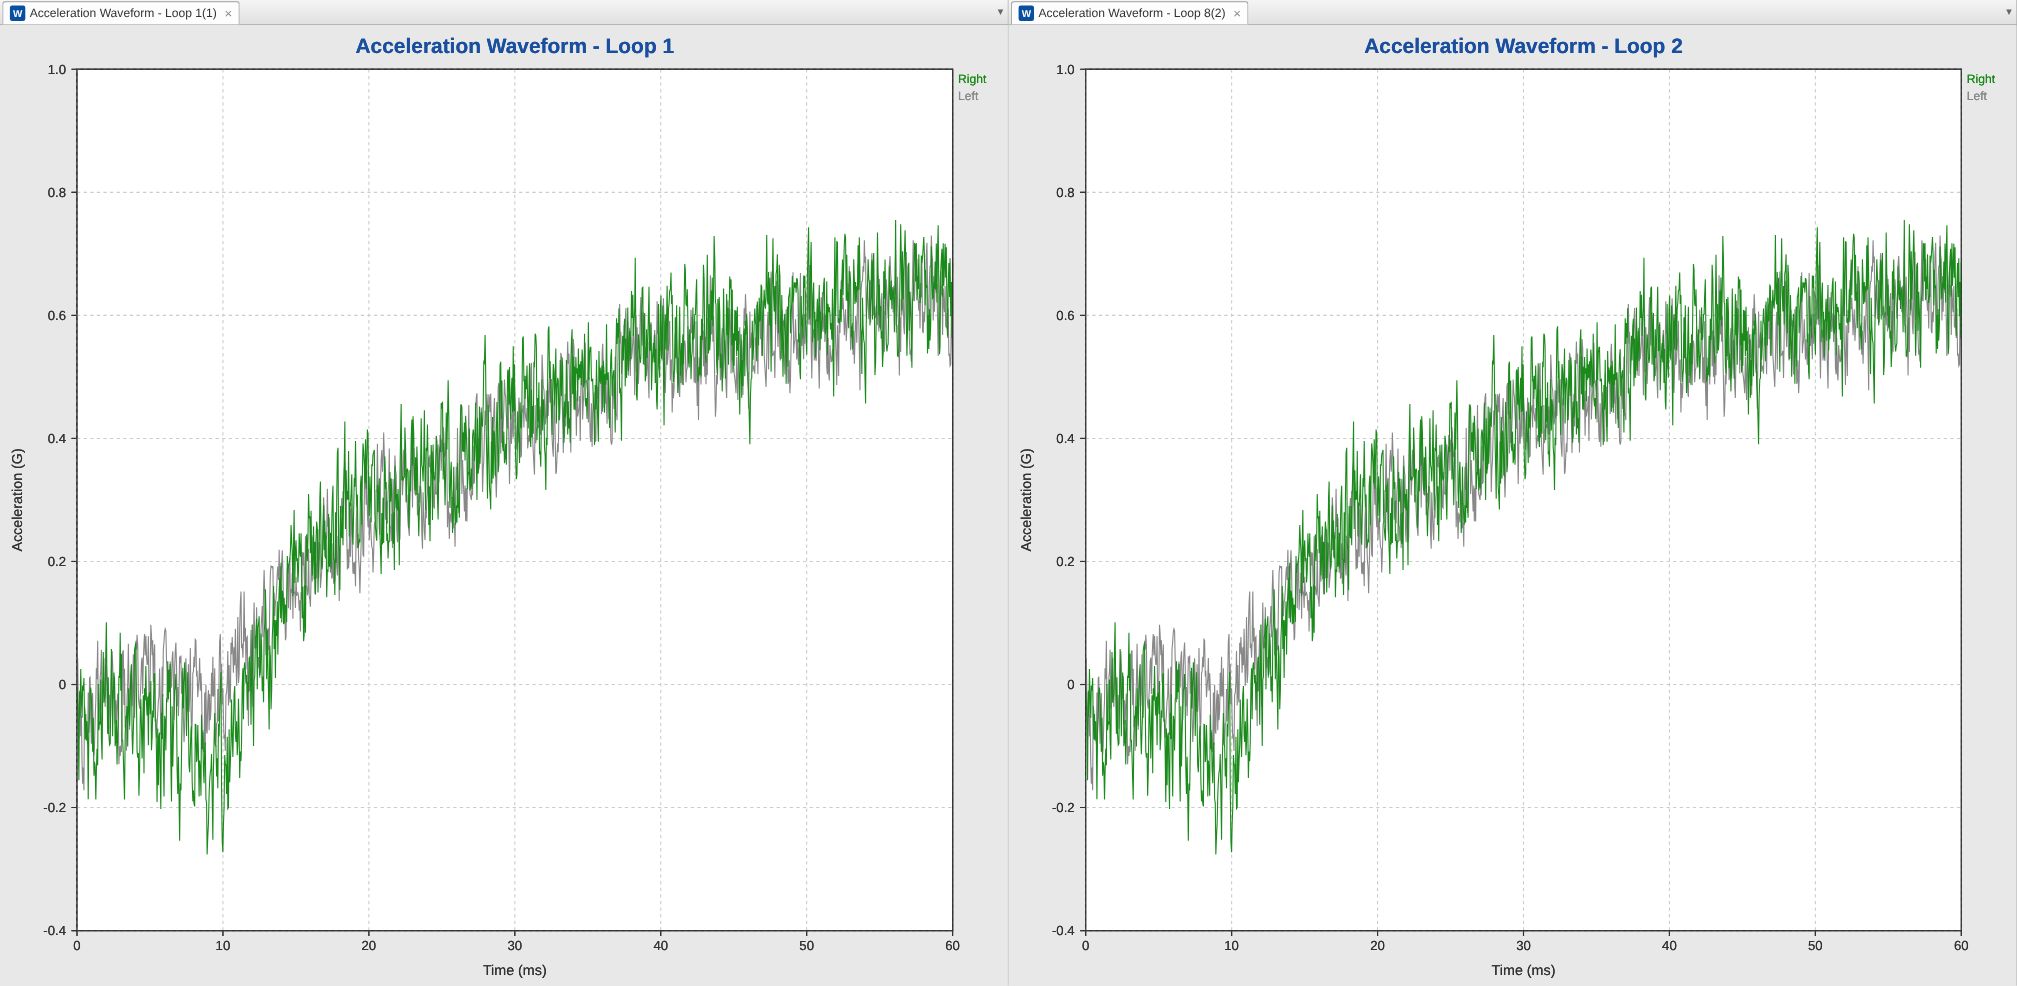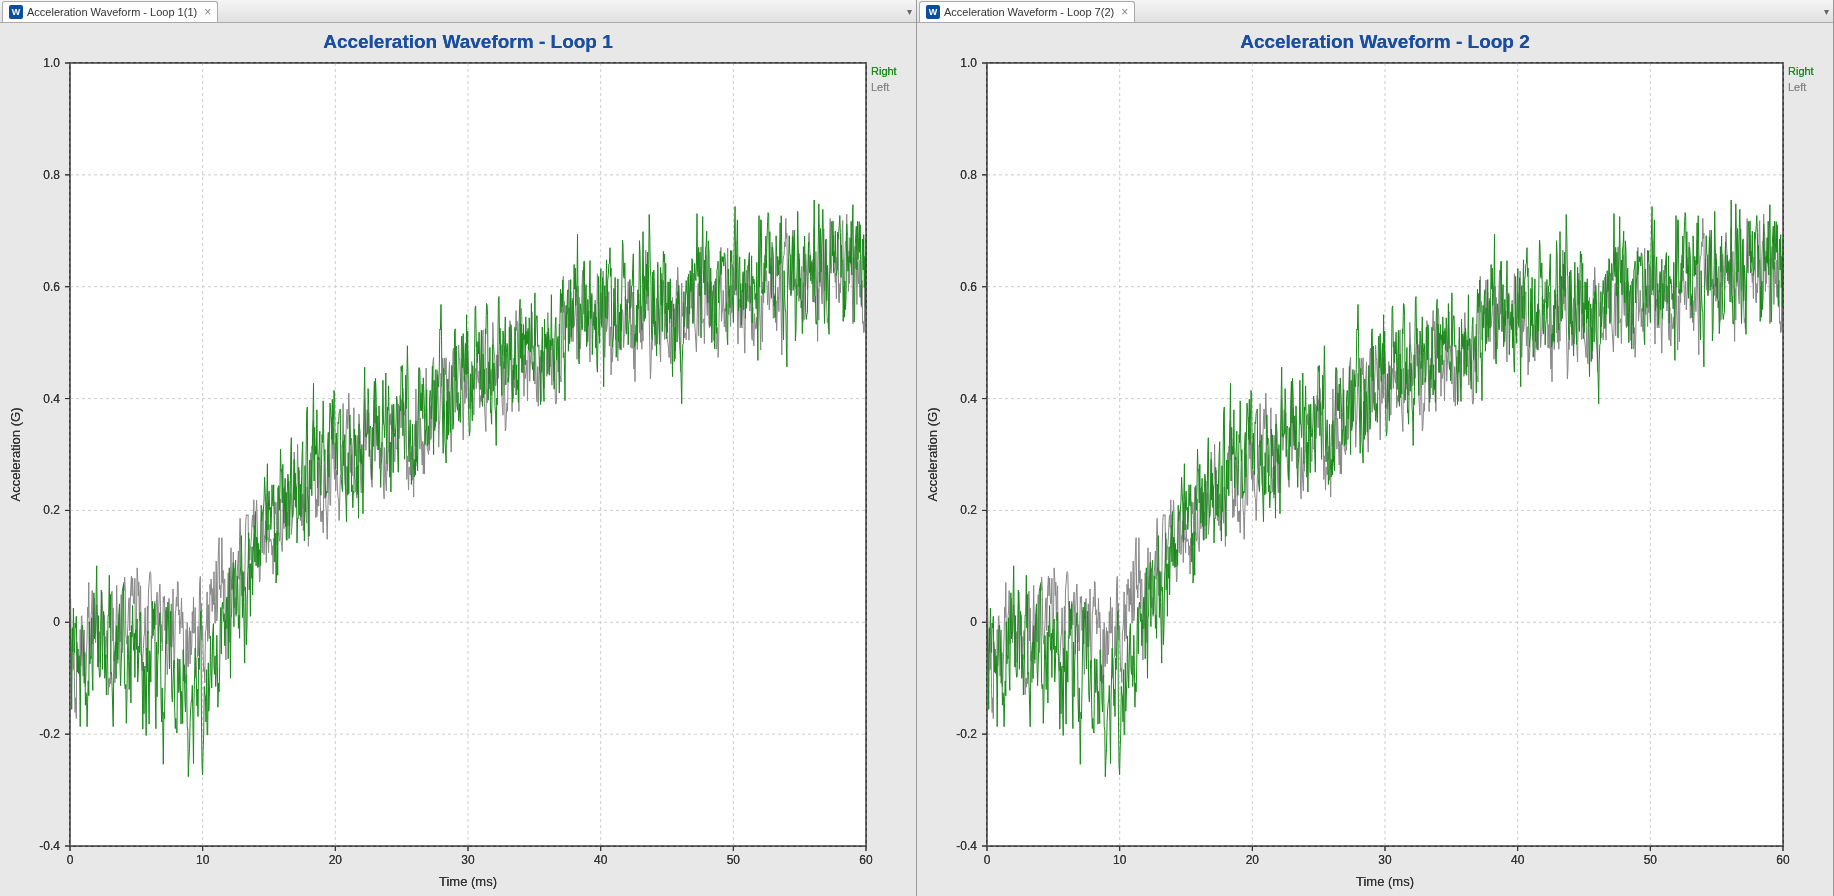--- a/index.html
+++ b/index.html
@@ -242,21 +242,21 @@
           <text x="871" y="52" class="legend-label" fill="#1a8a1a">Right</text>
           <text x="871" y="68" class="legend-label" fill="#888">Left</text>
         </svg>
     </div>
   </div>
 
   <div class="panel">
     <div class="tab-bar">
       <div class="tab">
         <span class="tab-icon">W</span>
-        <span>Acceleration Waveform - Loop 7(2)</span>
+        <span>Acceleration Waveform - Loop 8(2)</span>
         <span class="tab-close">×</span>
       </div>
       <span class="tab-bar-dropdown">▾</span>
     </div>
     <div class="plot-container">
       <svg class="plot-svg" id="plot-2" viewBox="0 0 916 873">
           <rect x="70" y="40" width="796" height="783" fill="#fff" stroke="#333" stroke-width="1"></rect>
           <line x1="70" y1="40" x2="70" y2="823" class="grid-line"></line>
           <line x1="202.66666666666666" y1="40" x2="202.66666666666666" y2="823" class="grid-line"></line>
           <line x1="335.3333333333333" y1="40" x2="335.3333333333333" y2="823" class="grid-line"></line>

